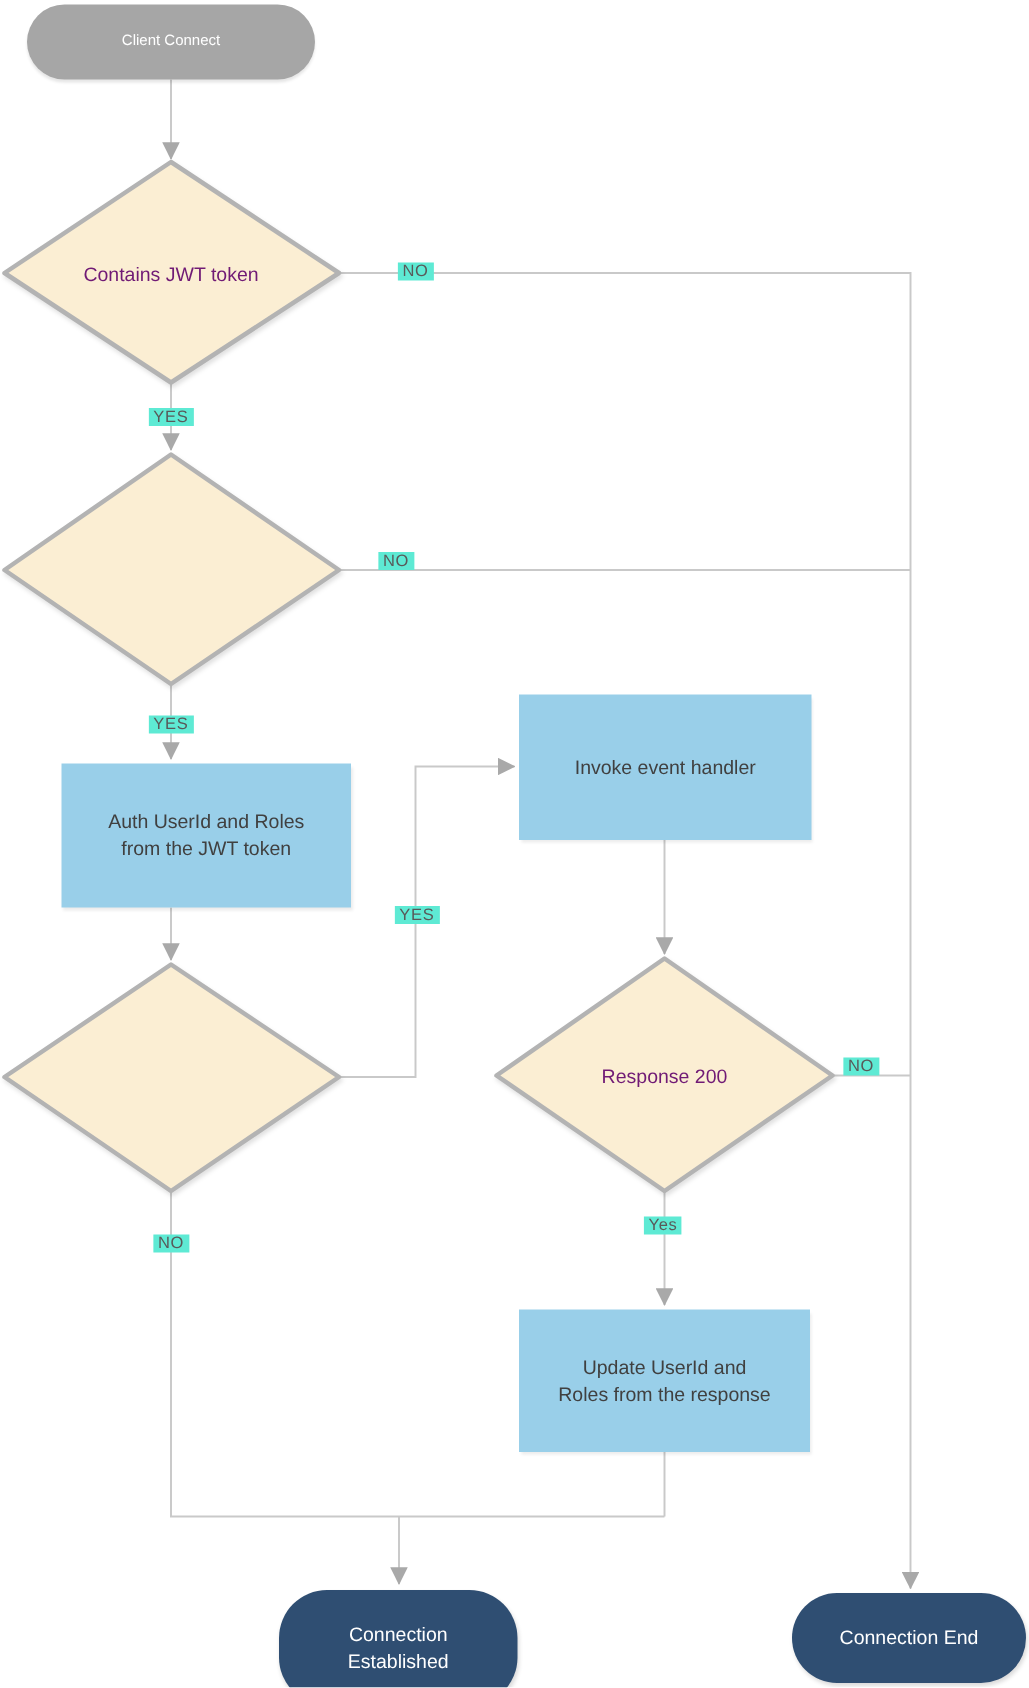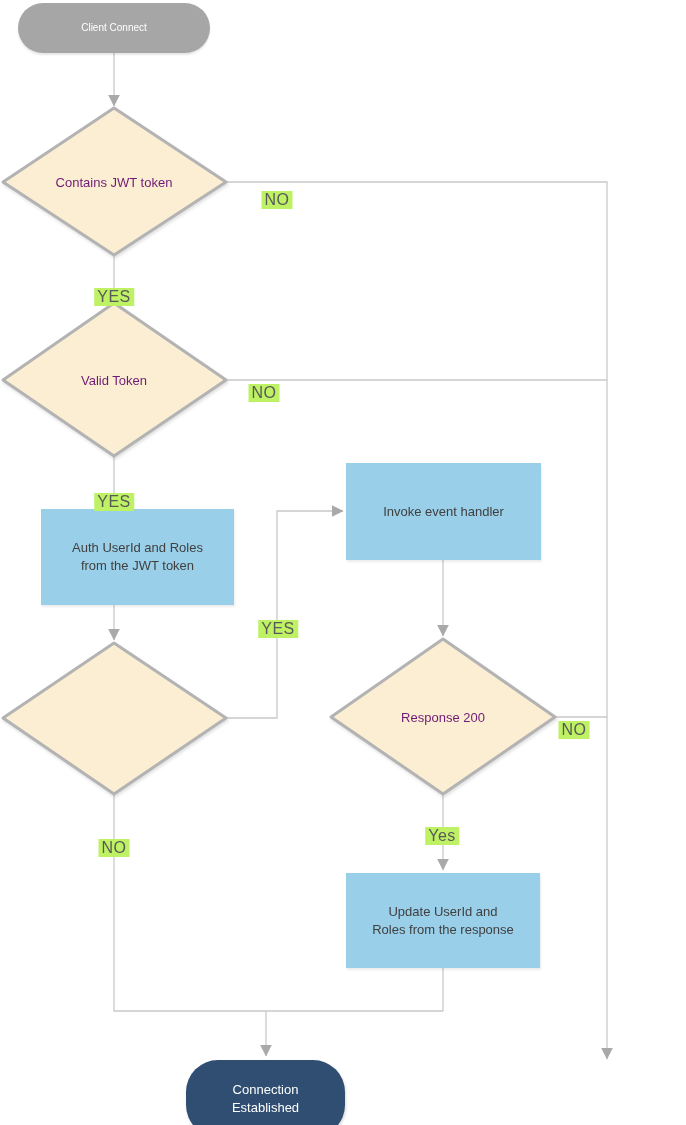--- a/index.html
+++ b/index.html
@@ -42,22 +42,22 @@
     position: absolute; text-align: center; color: #701a75; font-size: 13px;
     white-space: pre-line; line-height: 1.4;
   }
   .dl-1 { left: 14px;  top: 174px; width: 200px; }
   .dl-2 { left: 14px;  top: 372px; width: 200px; }
   .dl-3 { left: 14px;  top: 701px; width: 200px; }
   .dl-4 { left: 343px; top: 709px; width: 200px; }
 
   .edge-label {
     position: absolute; transform: translate(-50%, -50%);
-    background: #bef264; padding: 0 3px;
-    color: #595959; font-size: 16px; letter-spacing: 0.5px; margin-top: 19px;
+    background: #5eead4; padding: 0 3px;
+    color: #595959; font-size: 11px; letter-spacing: 0.5px;
   }
   .el-no1  { left: 277px; top: 181px; }
   .el-yes1 { left: 114px; top: 278px; }
   .el-no2  { left: 264px; top: 374px; }
   .el-yes2 { left: 114px; top: 483px; }
   .el-yes3 { left: 278px; top: 610px; }
   .el-no4  { left: 114px; top: 829px; }
   .el-no3  { left: 574px; top: 711px; }
   .el-yes4 { left: 442px; top: 817px; }
 </style>
@@ -95,39 +95,41 @@
       <polygon points="114,643 226,718 114,794 3,718"></polygon>
       <polygon points="443,639 555,717 443,794 331,717"></polygon>
     </g>
   </svg>
 
   <div class="node pill-start">
     <span class="shape-label">Client Connect</span>
   </div>
 
   <div class="diamond-label dl-1">Contains JWT token</div>
-  <div class="diamond-label dl-2">Valid Token</div>
   <div class="diamond-label dl-4">Response 200</div>
 
   <div class="node process p-auth">
     <span class="shape-label">Auth UserId and Roles
 from the JWT token</span>
   </div>
   <div class="node process p-update">
     <span class="shape-label">Update UserId and
 Roles from the response</span>
   </div>
   <div class="node process p-invoke">
     <span class="shape-label">Invoke event handler</span>
   </div>
 
   <div class="node terminal t-established">
     <span class="shape-label">Connection
 Established</span>
   </div>
+  <div class="node terminal t-end">
+    <span class="shape-label">Connection End</span>
+  </div>
 
   <span class="edge-label el-no1">NO</span>
   <span class="edge-label el-yes1">YES</span>
   <span class="edge-label el-no2">NO</span>
   <span class="edge-label el-yes2">YES</span>
   <span class="edge-label el-yes3">YES</span>
   <span class="edge-label el-no4">NO</span>
   <span class="edge-label el-no3">NO</span>
   <span class="edge-label el-yes4">Yes</span>
 

